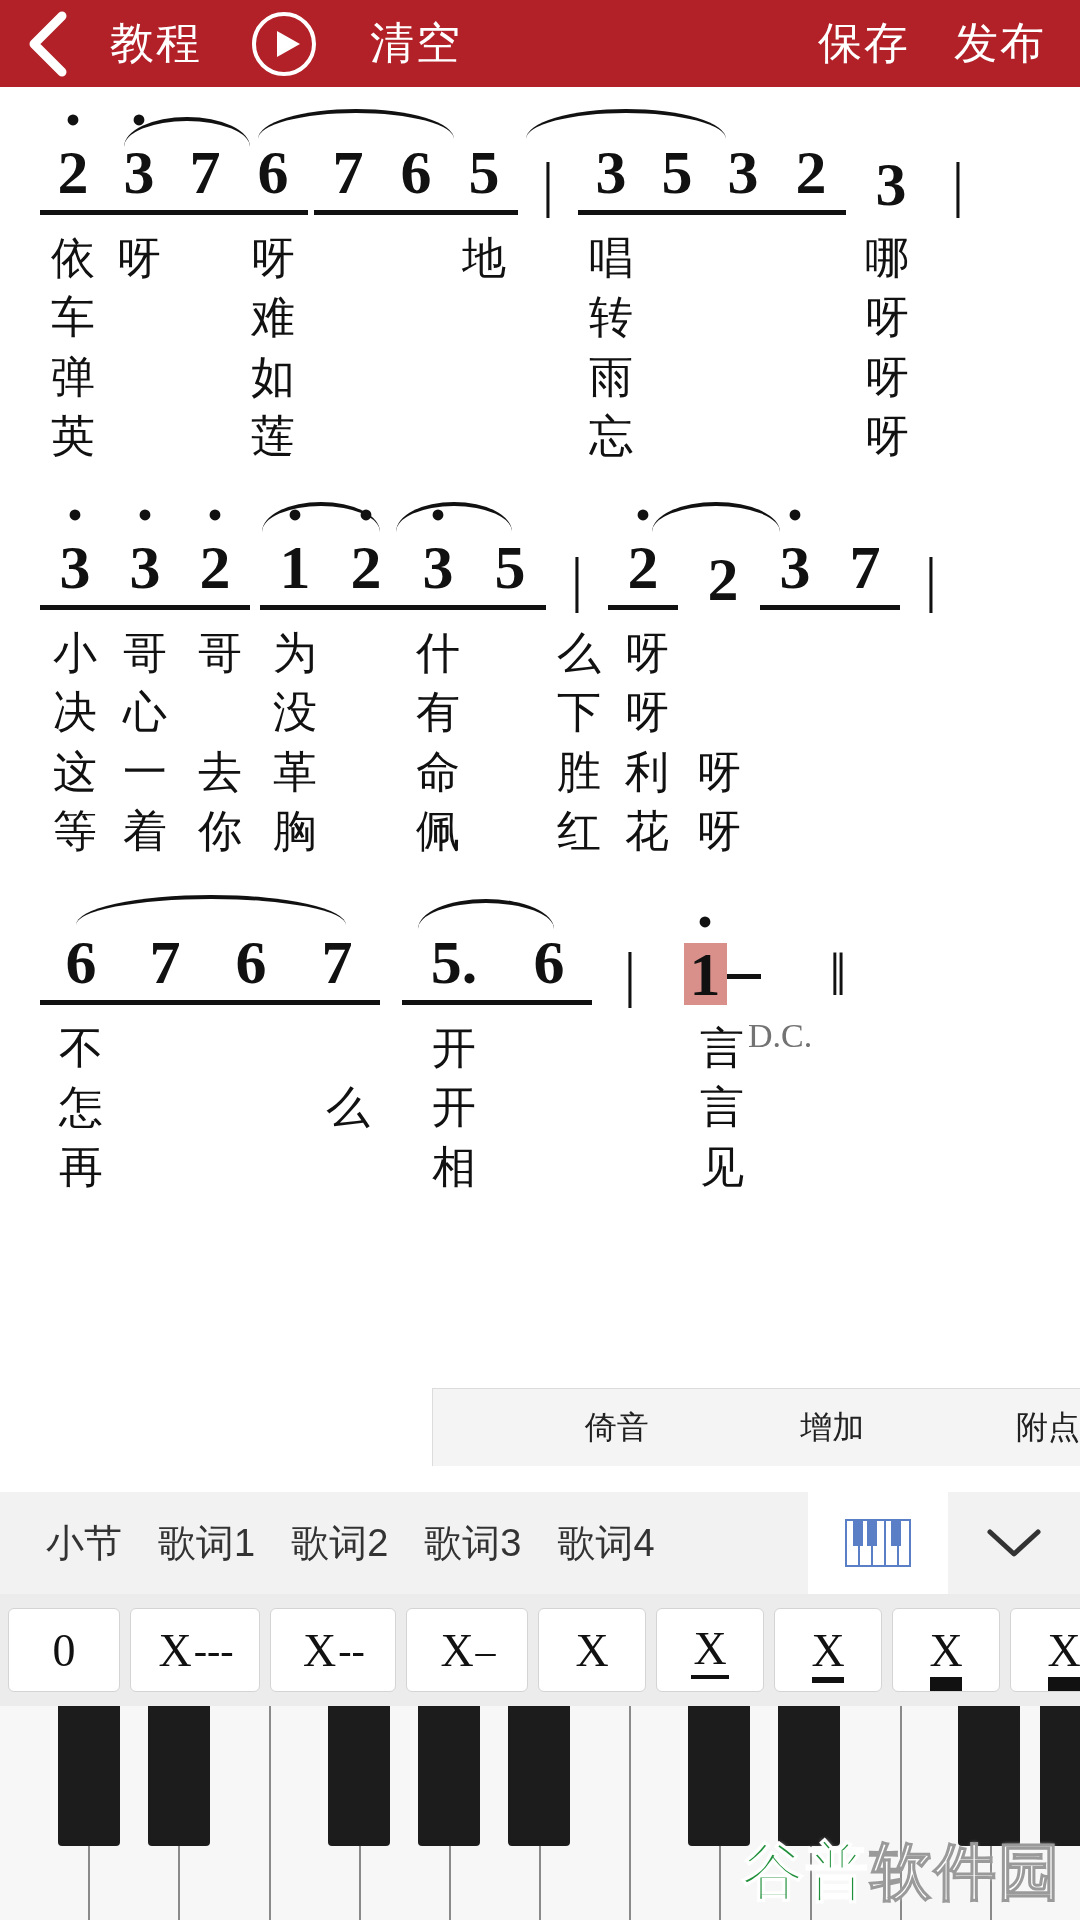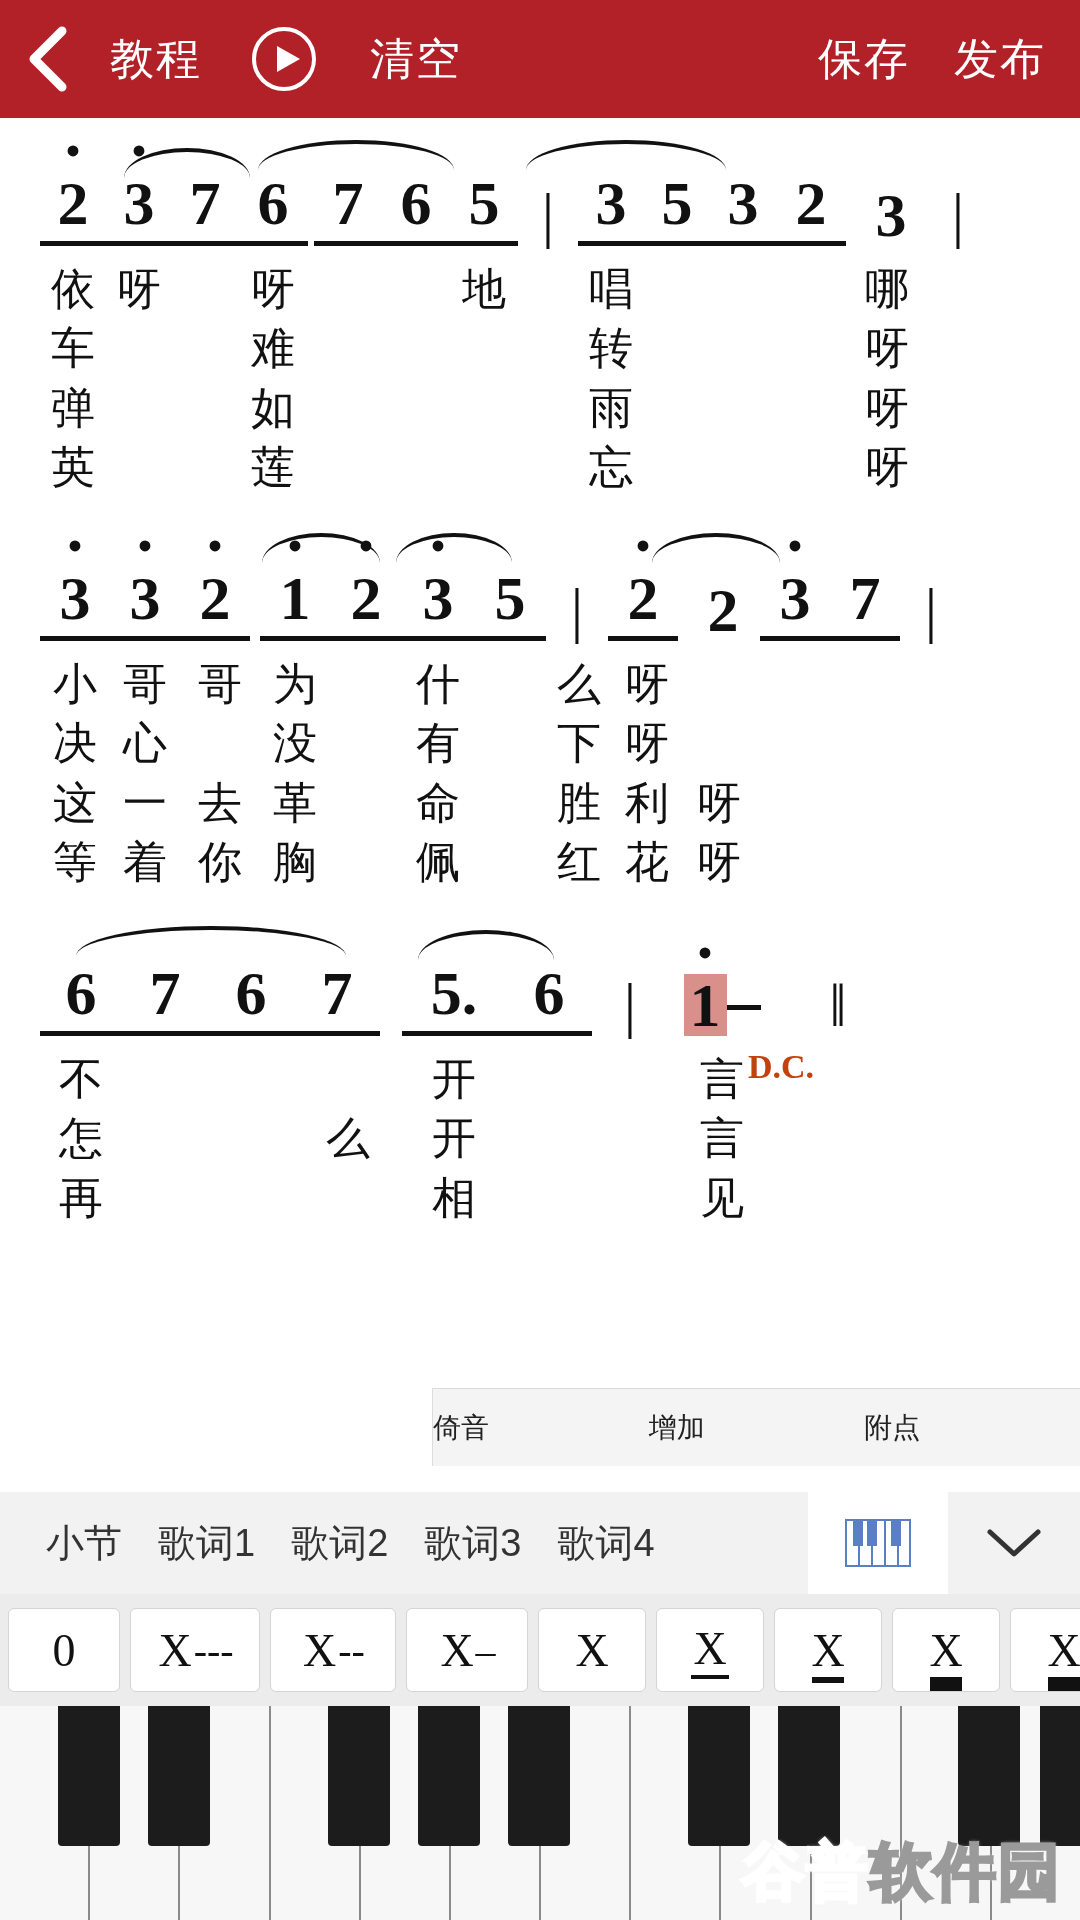--- a/index.html
+++ b/index.html
@@ -6,21 +6,21 @@
   html, body {
     width: 1080px; height: 1920px;
     font-family: "Liberation Sans", "DejaVu Sans", sans-serif;
     background: #ffffff;
     overflow: hidden;
   }
   .app { position: relative; width: 1080px; height: 1920px; background: #fff; }
 
   
   .topbar {
-    height: 118px; background: #b22028; color: #fff;
+    height: 87px; background: #b22028; color: #fff;
     display: flex; align-items: center; position: relative;
   }
   .back-icon { width: 96px; display: flex; align-items: center; justify-content: center; }
   .back-icon svg { display: block; }
   .tb-text { font-size: 44px; color: #fff; letter-spacing: 2px; }
   .tb-tutorial { margin-left: 14px; }
   .play-icon { margin-left: 46px; width: 72px; height: 72px; display:flex; align-items:center; justify-content:center; }
   .tb-clear { margin-left: 50px; }
   .tb-right { position: absolute; right: 34px; display: flex; align-items: center; gap: 44px; }
 
@@ -48,29 +48,29 @@
   }
   .dash { display:inline-block; width: 34px; border-bottom: 5px solid #111; vertical-align: 16px; }
 
   .slur { position: absolute; border-top: 4px solid #111; border-radius: 50%/100% 100% 0 0; height: 30px; }
 
   .lyricline { display: flex; }
   .lyric {
     font-size: 44px; color: #111; text-align: center; line-height: 1.12;
     font-family: "Liberation Sans", "DejaVu Sans", sans-serif;
   }
-  .dc-label { position: absolute; font-size: 34px; color: #c2410c; font-family: "Liberation Serif", serif; font-weight: bold; }
+  .dc-label { position: absolute; font-size: 34px; color: #737373; font-family: "Liberation Serif", serif; }
 
   
   .ctxmenu {
     position: absolute; left: 432px; top: 1388px; width: 648px; height: 78px;
     background: #f4f4f4; border-top: 1px solid #dcdcdc; border-left: 1px solid #dcdcdc;
     display: flex; align-items: center;
   }
-  .ctxmenu div { flex: 1; text-align: left; font-size: 28px; color: #222; }
+  .ctxmenu div { flex: 1; text-align: right; font-size: 32px; color: #222; }
 
   
   .tabs {
     position: absolute; left: 0; top: 1492px; width: 1080px; height: 102px;
     background: #f2f2f2; display: flex; align-items: center;
   }
   .tab { font-size: 38px; color: #333; padding: 0 18px; }
   .tab:first-child { margin-left: 28px; }
   .tabs .spacer { flex: 1; }
   .kbd-btn {
@@ -101,21 +101,21 @@
   .white-keys { display: flex; height: 214px; }
   .wk { flex: 1; background: #f7f7f7; border-right: 2px solid #8a8a8a; }
   .wk:last-child { border-right: none; }
   .bk {
     position: absolute; top: 0; width: 62px; height: 140px;
     background: #1c1c1c; border-radius: 0 0 4px 4px;
   }
 
   
   .wm { position: absolute; right: 18px; bottom: 6px; text-align: right; }
-  .wm-top { font-size: 62px; font-weight: 700; color: #1f8f3a; letter-spacing: 2px;
+  .wm-top { font-size: 62px; font-weight: 400; color: #1f8f3a; letter-spacing: 2px;
             -webkit-text-stroke: 3px #ffffff; text-shadow: 0 0 4px #fff; }
   .wm-top .grey { color: #ffffff; -webkit-text-stroke: 3px #9a9a9a; }
   .wm-bot { font-size: 38px; color: #ffffff; letter-spacing: 1px; }
 </style>
 </head>
 <body>
 
 <div class="app">
 
   <div class="topbar">

